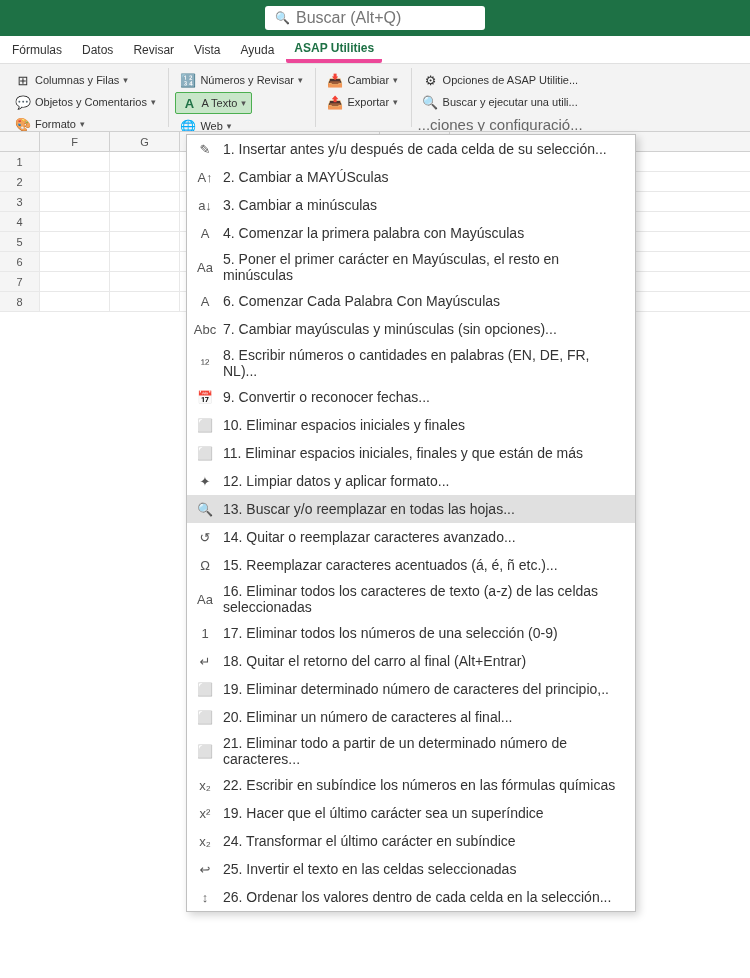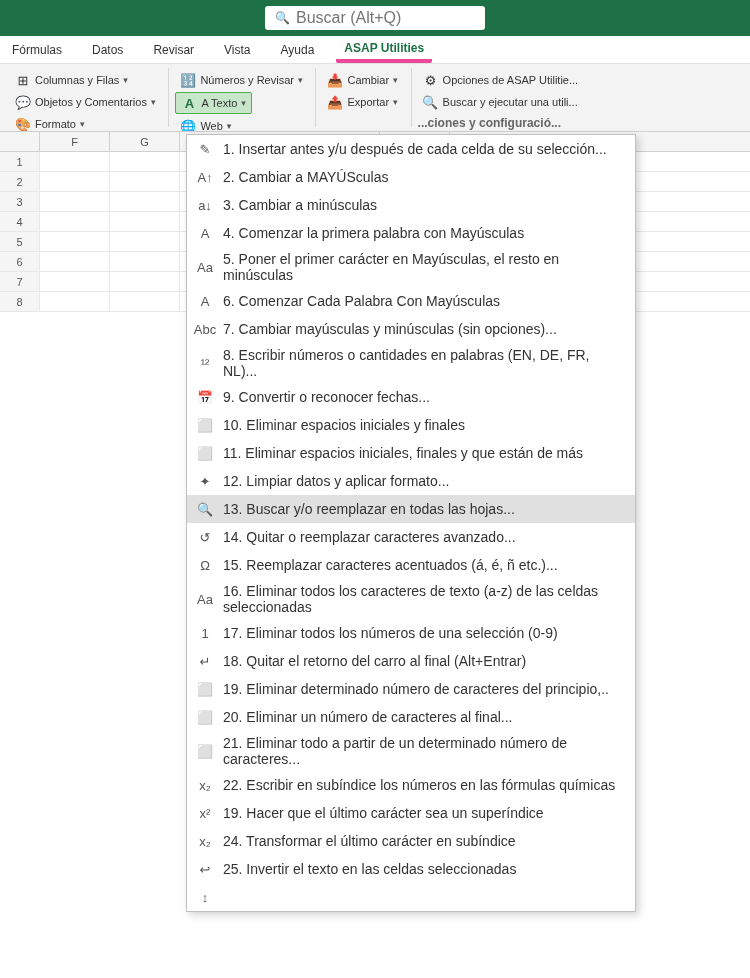--- a/index.html
+++ b/index.html
@@ -39,21 +39,21 @@
     }
 
     
     .menu-bar {
       background: #fff;
       border-bottom: 1px solid #e0e0e0;
       display: flex;
       align-items: center;
       height: 28px;
       padding: 0 4px;
-      gap: 14px;
+      gap: 4px;
     }
     .menu-item {
       padding: 4px 8px;
       cursor: pointer;
       font-size: 12px;
       color: #333;
       border-radius: 2px;
     }
     .menu-item.active {
       color: #1e7145;
@@ -91,24 +91,23 @@
       font-size: 11px;
       color: #333;
       border-radius: 2px;
       white-space: nowrap;
     }
     .ribbon-btn.active-btn {
       background: #c8e6c9;
       border: 1px solid #4caf50;
     }
     .ribbon-label {
-      font-size: 12px;
+      font-size: 15px;
       color: #666;
       padding-top: 2px;
-      font-weight: bold;
     }
     .ribbon-icon {
       width: 16px;
       height: 16px;
       display: inline-flex;
       align-items: center;
       justify-content: center;
       font-size: 13px;
     }
     .caret { font-size: 9px; color: #555; }
@@ -443,14 +442,15 @@
     <div class="dropdown-item">
       <span class="item-icon">x₂</span>
       <span class="item-text">24. Transformar el último carácter en subíndice</span>
     </div>
     <div class="dropdown-item">
       <span class="item-icon">↩</span>
       <span class="item-text">25. Invertir el texto en las celdas seleccionadas</span>
     </div>
     <div class="dropdown-item">
       <span class="item-icon">↕</span>
+      <span class="item-text">26. Ordenar los valores dentro de cada celda en la selección...</span>
     </div>
   </div>
 
 </body></html>

